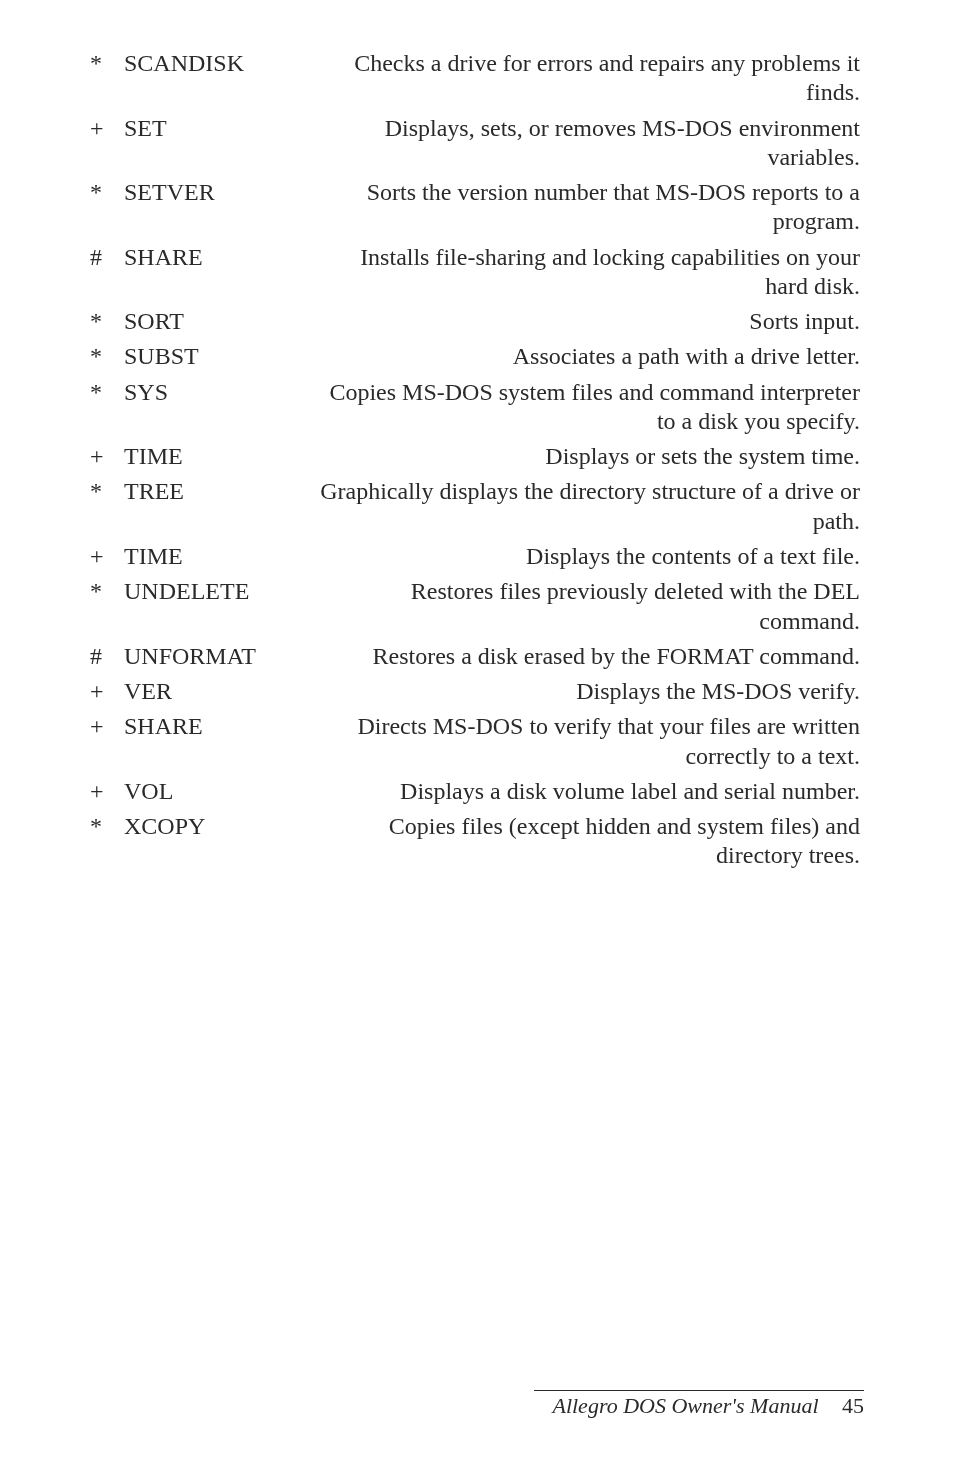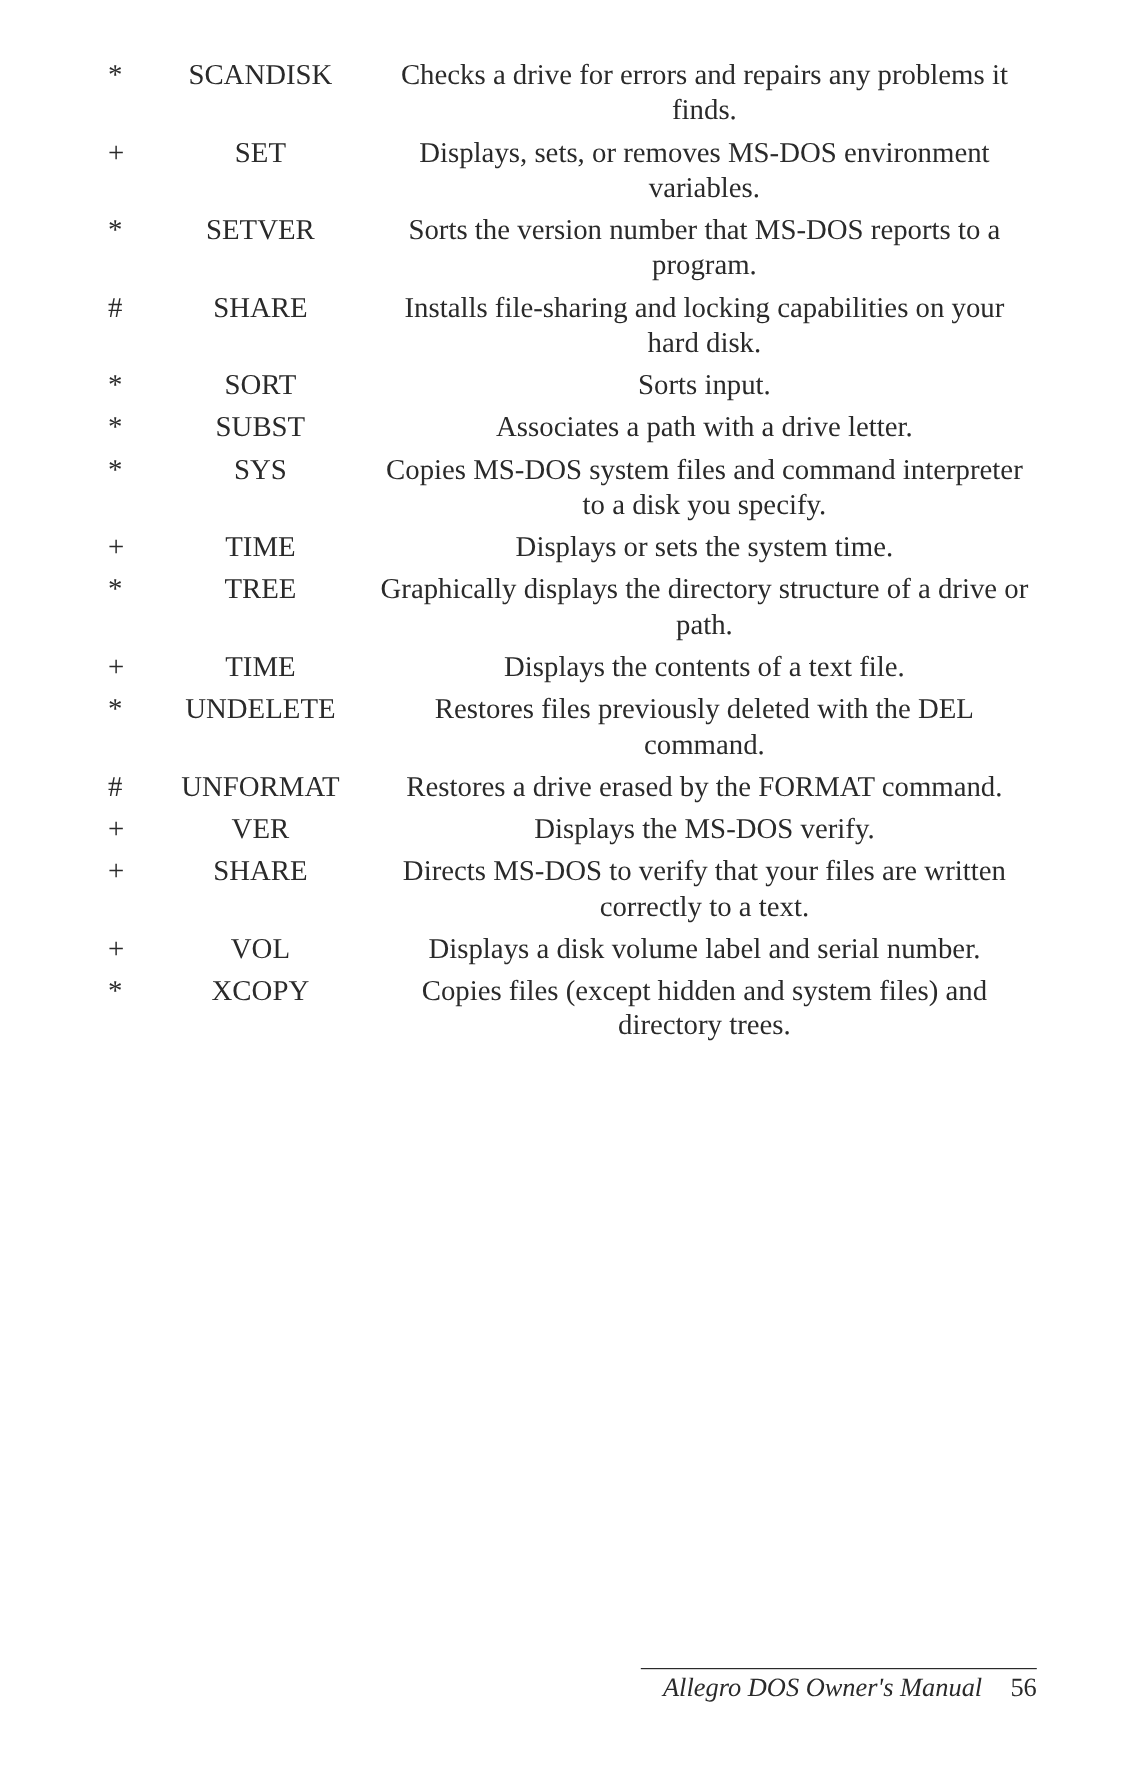--- a/index.html
+++ b/index.html
@@ -26,22 +26,22 @@
   table.cmds col.marker { width: 34px; }
   table.cmds col.name   { width: 190px; }
   table.cmds col.desc   { width: auto; }
   table.cmds td {
     vertical-align: top;
     padding: 3px 4px 3px 0;
     font-size: 24px;
     line-height: 1.22;
   }
   td.marker { text-align: left; }
-  td.name   { text-align: center; }
-  td.desc   { text-align: center; }
+  td.name   { text-align: left; }
+  td.desc   { text-align: right; }
   .footer {
     position: absolute;
     bottom: 56px;
     right: 90px;
     text-align: right;
   }
   .footer hr {
     border: none;
     border-top: 1px solid #2a2a2a;
     margin: 0 0 2px 0;
@@ -120,21 +120,21 @@
         <td class="desc">Displays the contents of a text file.</td>
       </tr>
       <tr>
         <td class="marker">*</td>
         <td class="name">UNDELETE</td>
         <td class="desc">Restores files previously deleted with the DEL command.</td>
       </tr>
       <tr>
         <td class="marker">#</td>
         <td class="name">UNFORMAT</td>
-        <td class="desc">Restores a drive erased by the FORMAT command.</td>
+        <td class="desc">Restores a disk erased by the FORMAT command.</td>
       </tr>
       <tr>
         <td class="marker">+</td>
         <td class="name">VER</td>
         <td class="desc">Displays the MS-DOS verify.</td>
       </tr>
       <tr>
         <td class="marker">+</td>
         <td class="name">SHARE</td>
         <td class="desc">Directs MS-DOS to verify that your files are written correctly to a text.</td>
@@ -149,17 +149,17 @@
         <td class="name">XCOPY</td>
         <td class="desc">Copies files (except hidden and system files) and directory trees.</td>
       </tr>
     </tbody>
   </table>
 
   <div class="footer">
     <hr>
     <div class="line">
       <span>Allegro DOS Owner's Manual</span>
-      <span class="pagenum">56</span>
+      <span class="pagenum">45</span>
     </div>
   </div>
 
 </div>
 
 </body></html>

